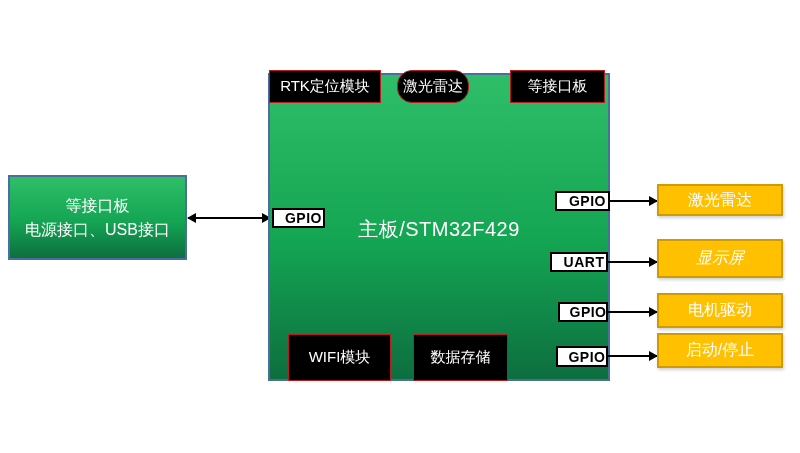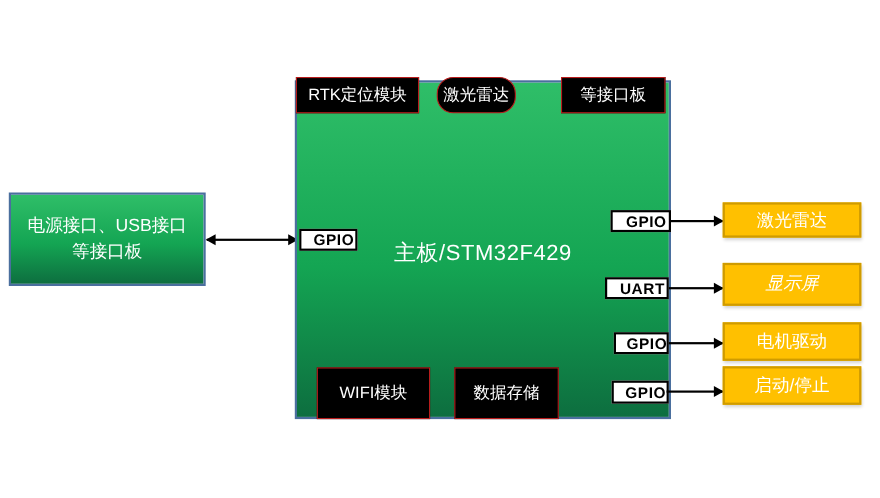--- a/index.html
+++ b/index.html
@@ -97,22 +97,22 @@
   .arr-r2   { left:608px; top:261px; width:49px; }
   .arr-r3   { left:608px; top:311px; width:49px; }
   .arr-r4   { left:606px; top:355px; width:51px; }
 </style>
 </head>
 <body>
 
 <div class="canvas">
 
   <div class="green-node interface-board">
+    <span>等接口板</span>
     <span>电源接口、USB接口</span>
-    <span>等接口板</span>
   </div>
 
   <div class="arrow double arr-left"></div>
 
   <div class="green-node main-board"></div>
   <div class="board-title">主板/STM32F429</div>
 
   <div class="module mod-rtk">RTK定位模块</div>
   <div class="module mod-lidar">激光雷达</div>
   <div class="module mod-sixaxis">等接口板</div>

